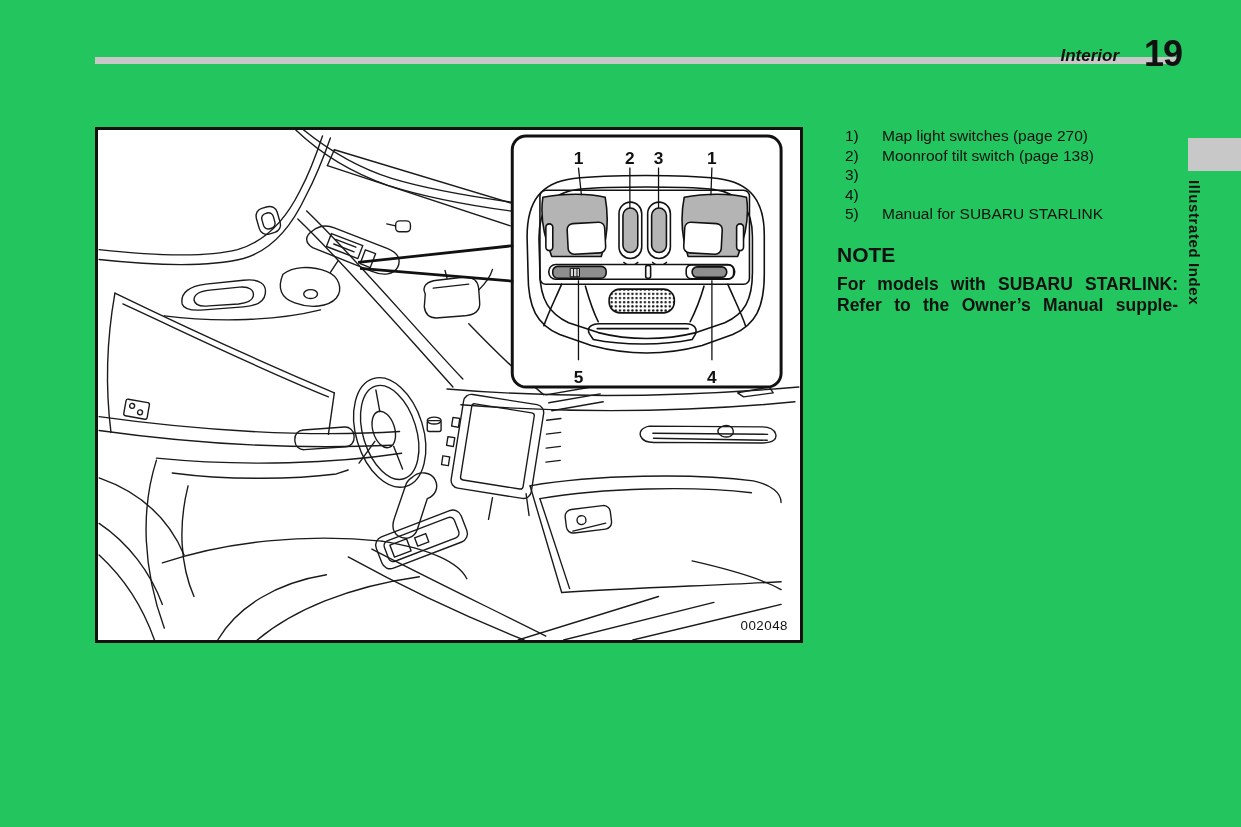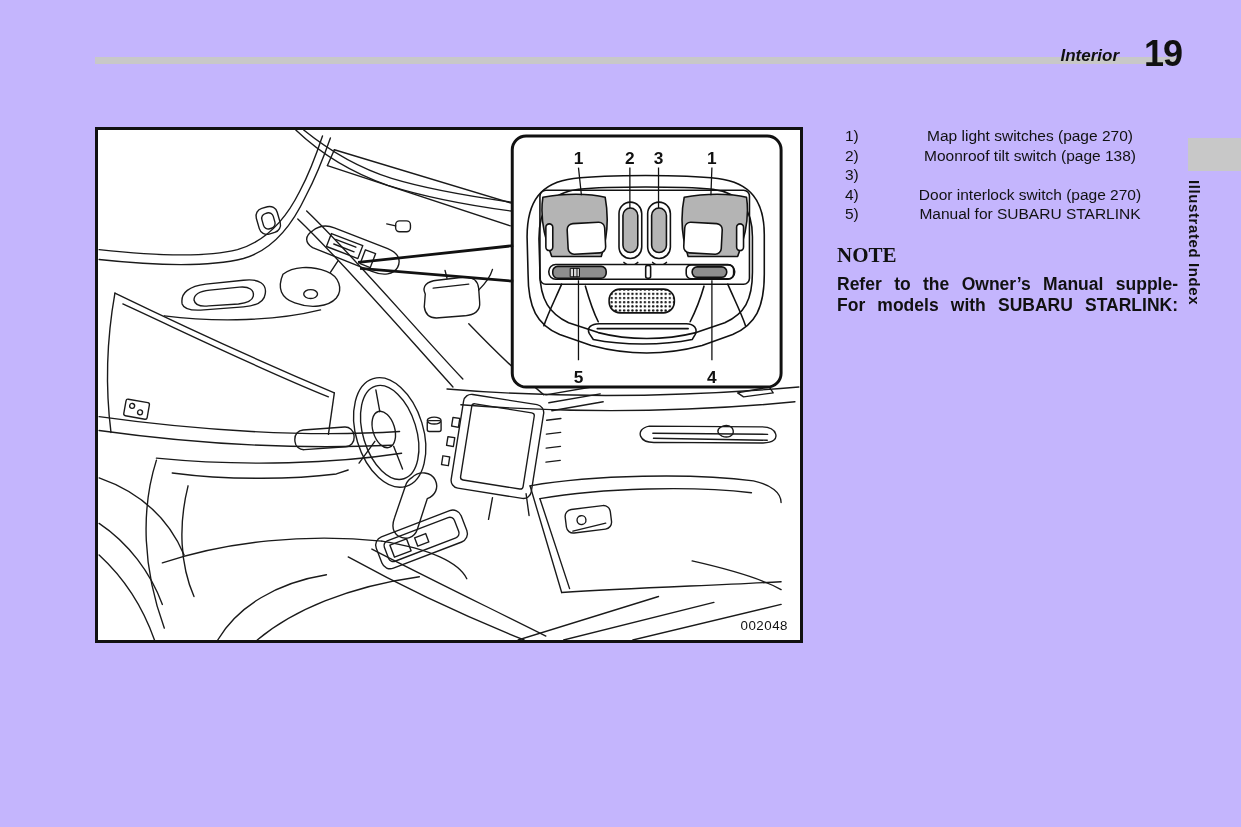--- a/index.html
+++ b/index.html
@@ -1,20 +1,20 @@
 <!DOCTYPE html>
 <html><head>
 <meta charset="utf-8">
 <style>
   html,body{margin:0;padding:0;background:#fff;}
   body{
     width:1241px;height:827px;position:relative;overflow:hidden;
     font-family:"Liberation Sans",sans-serif;color:#111;
   }
-  .page{position:absolute;inset:0;background:#c4b5fd;}
+  .page{position:absolute;inset:0;background:#22c55e;}
 
   
   .header-rule{position:absolute;left:95px;top:57px;width:1083px;height:7px;background:#c8c8c8;}
   .section-label{
     position:absolute;top:46px;right:122px;
     font-size:17px;font-weight:700;font-style:italic;line-height:20px;
   }
   .page-number{
     position:absolute;top:38px;right:59px;
     font-size:36px;font-weight:700;line-height:32px;letter-spacing:-1px;
@@ -26,22 +26,22 @@
     border:3px solid #111;box-sizing:border-box;background:#fff;
   }
   .fig-svg{position:absolute;left:0;top:0;width:100%;height:100%;}
   .fig-svg text{font-family:"Liberation Sans",sans-serif;font-weight:700;font-size:17.5px;fill:#111;stroke:none;}
   .fig-svg text.fig-num{font-weight:400;font-size:13.5px;letter-spacing:0.5px;}
 
   
   .right-col{position:absolute;left:837px;top:126px;width:341px;}
   .legend-row{display:flex;padding-left:8px;font-size:15.5px;line-height:19.5px;}
   .legend-num{width:37px;flex:0 0 37px;}
-  .legend-text{flex:1;text-align:center;}
-  .note-heading{margin:19px 0 7px 0;font-size:21px;font-weight:700;line-height:24px;font-family:Liberation Serif, serif;}
+  .legend-text{flex:1;}
+  .note-heading{margin:19px 0 7px 0;font-size:21px;font-weight:700;line-height:24px;}
   .note-line{font-size:17.5px;font-weight:700;line-height:21px;text-align:justify;text-align-last:justify;}
   .note-line.last{text-align-last:left;}
 
   
   .tab-marker{position:absolute;left:1188px;top:138px;width:53px;height:33px;background:#c8c8c8;}
   .tab-label{
     position:absolute;left:1186px;top:180px;
     writing-mode:vertical-rl;
     font-size:15px;font-weight:700;letter-spacing:0.6px;white-space:nowrap;
   }
@@ -278,28 +278,27 @@
       </div>
       <div class="legend-row">
         <span class="legend-num">2)</span>
         <span class="legend-text">Moonroof tilt switch (page 138)</span>
       </div>
       <div class="legend-row">
         <span class="legend-num">3)</span>
       </div>
       <div class="legend-row">
         <span class="legend-num">4)</span>
-        <span class="legend-text">Door interlock switch (page 270)</span>
       </div>
       <div class="legend-row">
         <span class="legend-num">5)</span>
         <span class="legend-text">Manual for SUBARU STARLINK</span>
       </div>
     </div>
 
     <div class="note">
       <div class="note-heading">NOTE</div>
+      <div class="note-line">For models with SUBARU STARLINK:</div>
       <div class="note-line">Refer to the Owner’s Manual supple-</div>
-      <div class="note-line">For models with SUBARU STARLINK:</div>
     </div>
   </div>
 
 </div>
 
 </body></html>

